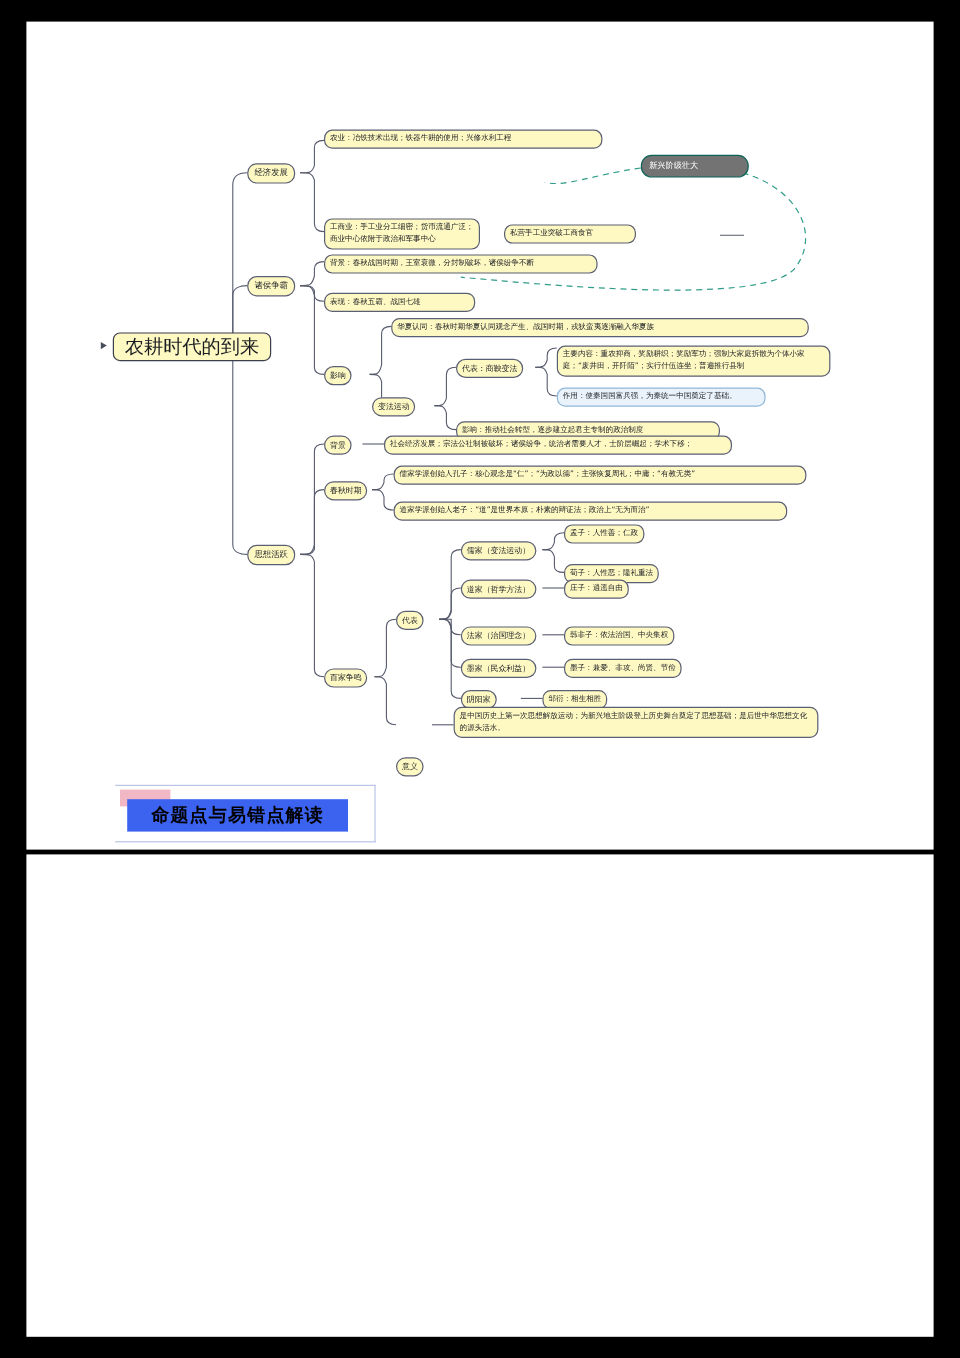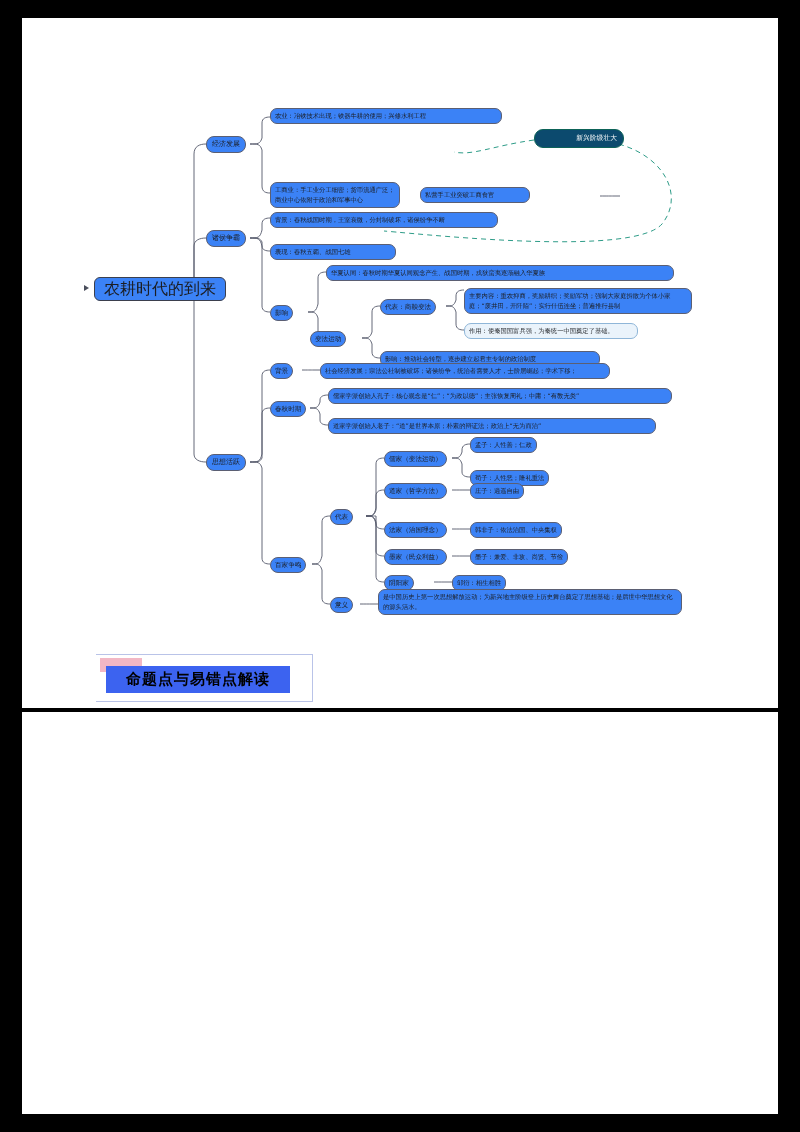--- a/index.html
+++ b/index.html
@@ -4,29 +4,29 @@
 <style>
   html,body{margin:0;padding:0;background:#000;}
   body{width:800px;height:1132px;position:relative;font-family:"DejaVu Sans","Liberation Sans",sans-serif;}
   #page{position:absolute;left:0;top:0;width:800px;height:1132px;background:#000;overflow:hidden;}
   .sheet{position:absolute;left:22px;top:18px;width:756px;height:690px;background:#ffffff;}
   .sheet2{position:absolute;left:22px;top:712px;width:756px;height:402px;background:#ffffff;}
   .mapwrap{position:absolute;left:0;top:0;width:756px;height:690px;}
   svg.lines{position:absolute;left:0;top:0;width:756px;height:690px;pointer-events:none;}
 
   .node{position:absolute;box-sizing:border-box;border:1px solid #5b5f73;border-radius:7px;
-        background:#3b82f6;color:#1b1d22;font-size:6.3px;line-height:10px;
+        background:#fef9c3;color:#1b1d22;font-size:6.3px;line-height:10px;
         padding:2px 4px;white-space:nowrap;}
   .node.wrap{white-space:normal;}
   .root{font-size:16px;line-height:16px;padding:3px 9px;border-radius:6px;border:1.2px solid #3b3f4d;}
   .lvl1{font-size:7px;line-height:11px;padding:2px 5px;border-radius:8px;}
   .lvl2{font-size:6.6px;line-height:10px;border-radius:8px;}
   .blue{background:#eaf3fb;border-color:#8fb6d8;}
-  .teal{background:#0c4a6e;border:1px solid #0d6358;border-radius:9px;color:#ffffff;
-        font-size:6.8px;line-height:11px;text-align:right;padding:3px 6px;}
+  .teal{background:#737373;border:1px solid #0d6358;border-radius:9px;color:#ffffff;
+        font-size:6.8px;line-height:11px;text-align:left;padding:3px 6px;}
   .arrowtip{position:absolute;width:0;height:0;border-left:5px solid #4a4e5c;
             border-top:3.2px solid transparent;border-bottom:3.2px solid transparent;}
 
   
   .banner-pink{position:absolute;left:78px;top:640px;width:42px;height:14px;background:#f2b7c5;}
   .banner-blue{position:absolute;left:84px;top:648px;width:184px;height:27px;background:#3c63f0;
                color:#000000;font-size:15px;font-weight:bold;line-height:27px;letter-spacing:1px;
                text-align:center;}
   .banner-frame{position:absolute;left:74px;top:636px;width:216px;height:46px;border:1.5px solid #b9c3e8;
                 border-left:none;}
@@ -148,21 +148,21 @@
 
       <div class="node lvl2" style="left:362px;top:504px;">法家（治国理念）</div>
       <div class="node" style="left:448px;top:504px;">韩非子：依法治国、中央集权</div>
 
       <div class="node lvl2" style="left:362px;top:531px;">墨家（民众利益）</div>
       <div class="node" style="left:448px;top:531px;">墨子：兼爱、非攻、尚贤、节俭</div>
 
       <div class="node lvl2" style="left:362px;top:557px;">阴阳家</div>
       <div class="node" style="left:430px;top:557px;">邹衍：相生相胜</div>
 
-      <div class="node lvl2" style="left:308px;top:579px;">意义</div>
+      <div class="node lvl2" style="left:308px;top:613px;">意义</div>
       <div class="node wrap" style="left:356px;top:571px;width:304px;">是中国历史上第一次思想解放运动；为新兴地主阶级登上历史舞台奠定了思想基础；是后世中华思想文化的源头活水。</div>
 
       <div class="banner-pink"></div>
       <div class="banner-frame"></div>
       <div class="banner-blue">命题点与易错点解读</div>
     </div>
   </div>
 
   <div class="sheet2"></div>
 </div>

